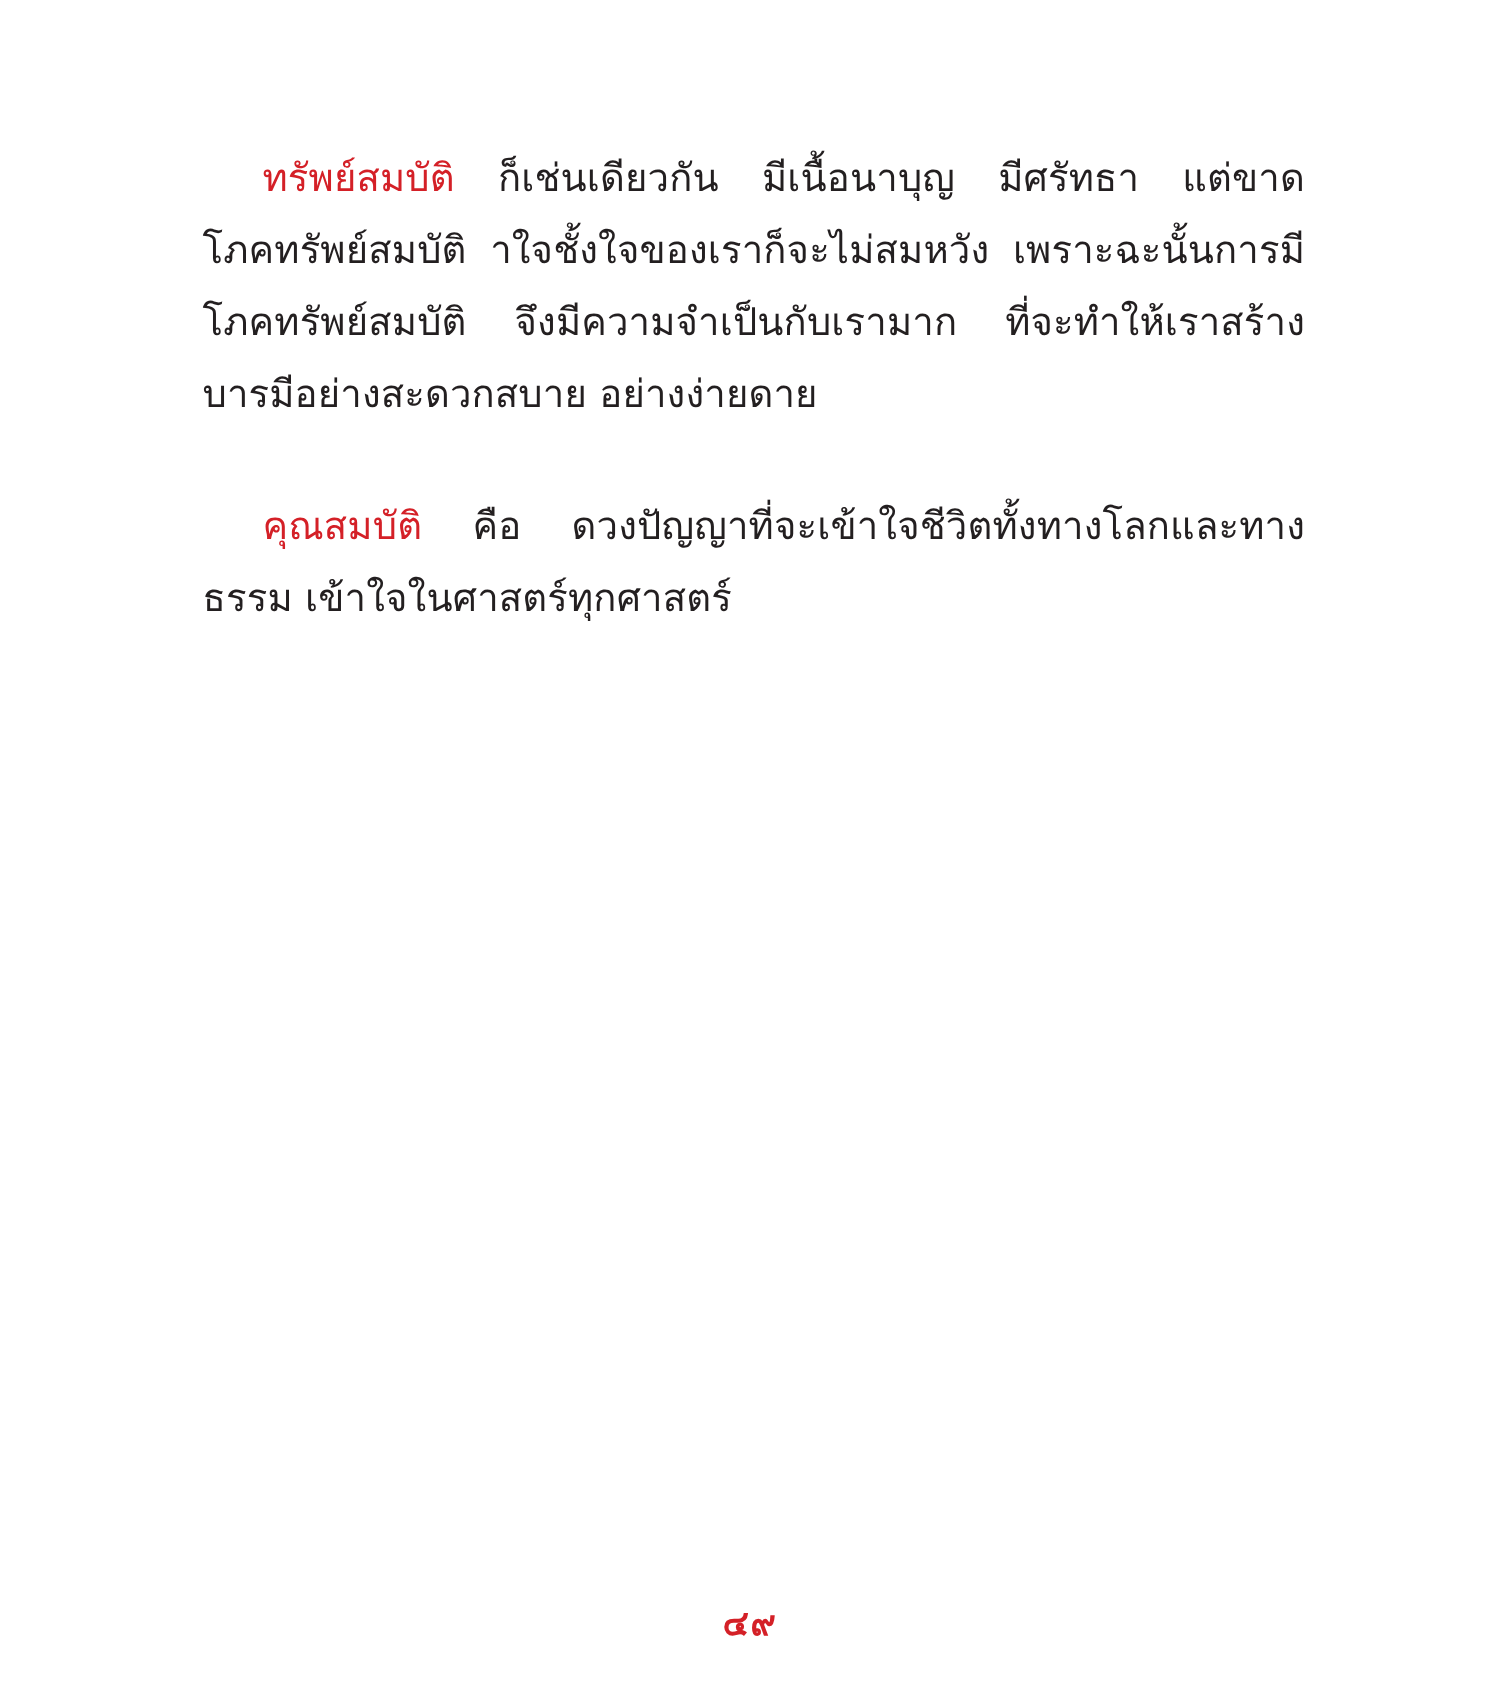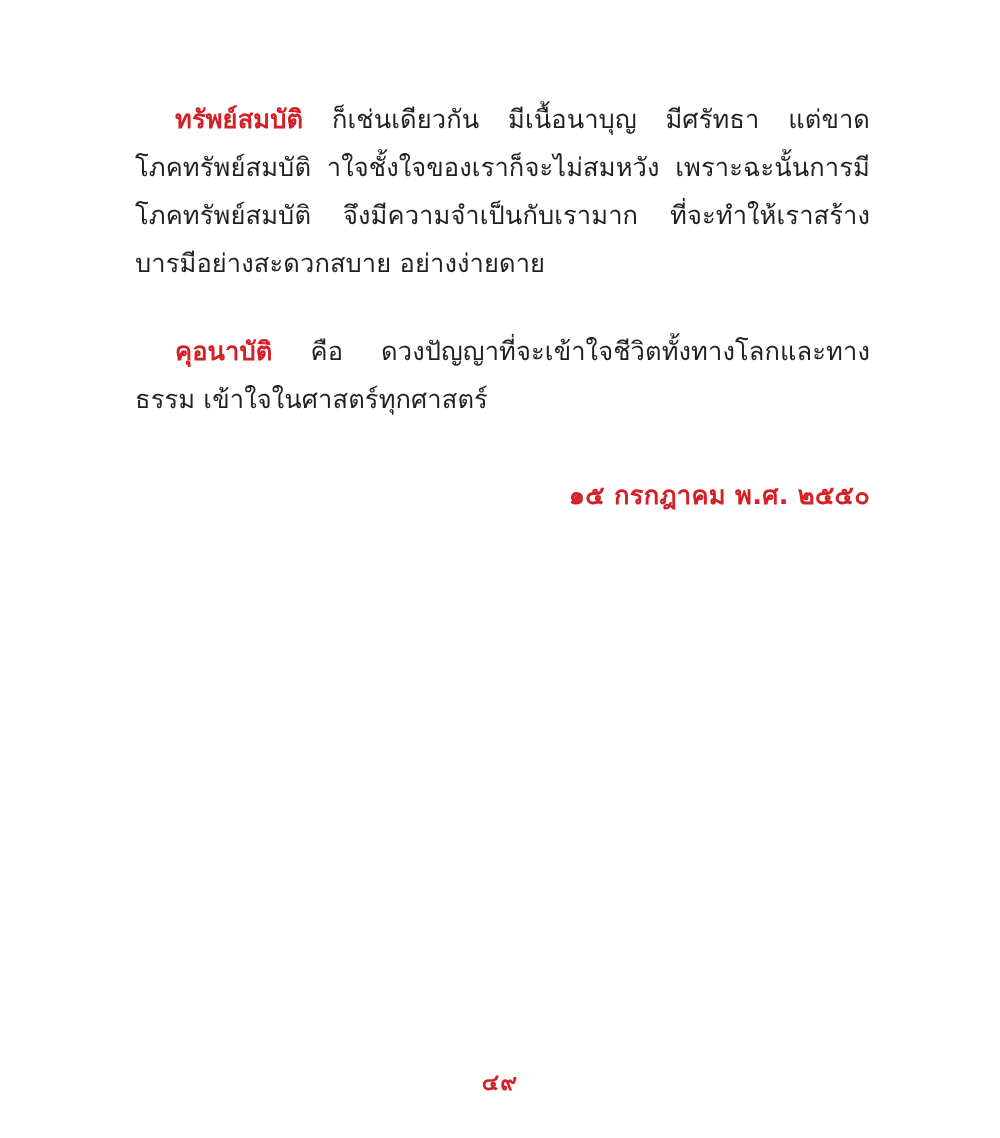--- a/index.html
+++ b/index.html
@@ -37,21 +37,21 @@
   }
   p.para:last-of-type {
     margin-bottom: 0;
   }
   .indent {
     display: inline-block;
     width: 40px;
   }
   .kw {
     color: #d42027;
-    font-weight: bold;
+    font-weight: normal;
   }
   .signature {
     margin-top: 52px;
     text-align: right;
     color: #d42027;
     font-weight: bold;
     font-size: 25.5px;
     line-height: 40px;
     letter-spacing: 0.3px;
   }
@@ -71,22 +71,21 @@
 <body>
 
 <div class="page">
   <div class="content">
 
     <p class="para">
       <span class="indent"></span><span class="kw">ทรัพย์สมบัติ</span><span> ก็เช่นเดียวกัน มีเนื้อนาบุญ มีศรัทธา แต่ขาดโภคทรัพย์สมบัติ าใจชั้งใจของเราก็จะไม่สมหวัง เพราะฉะนั้นการมีโภคทรัพย์สมบัติ จึงมีความจำเป็นกับเรามาก ที่จะทำให้เราสร้างบารมีอย่างสะดวกสบาย อย่างง่ายดาย</span>
     </p>
 
     <p class="para">
-      <span class="indent"></span><span class="kw">คุอนาบัติ</span><span> คือ ดวงปัญญาที่จะเข้าใจชีวิตทั้งทางโลกและทางธรรม เข้าใจในศาสตร์ทุกศาสตร์</span>
+      <span class="indent"></span><span class="kw">คุณสมบัติ</span><span> คือ ดวงปัญญาที่จะเข้าใจชีวิตทั้งทางโลกและทางธรรม เข้าใจในศาสตร์ทุกศาสตร์</span>
     </p>
 
 
-    <div class="signature">๑๕ กรกฎาคม พ.ศ. ๒๕๕๐</div>
 
   </div>
 
   <div class="folio">๔๙</div>
 </div>
 
 </body></html>

